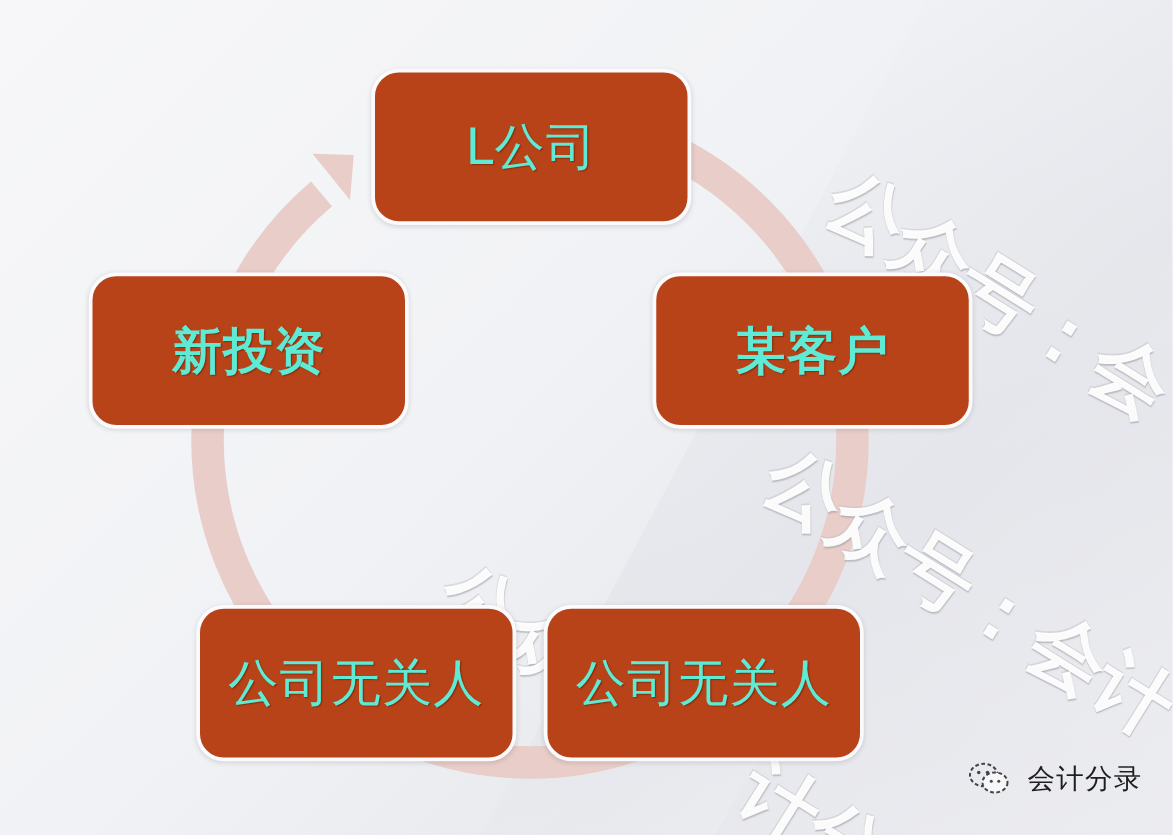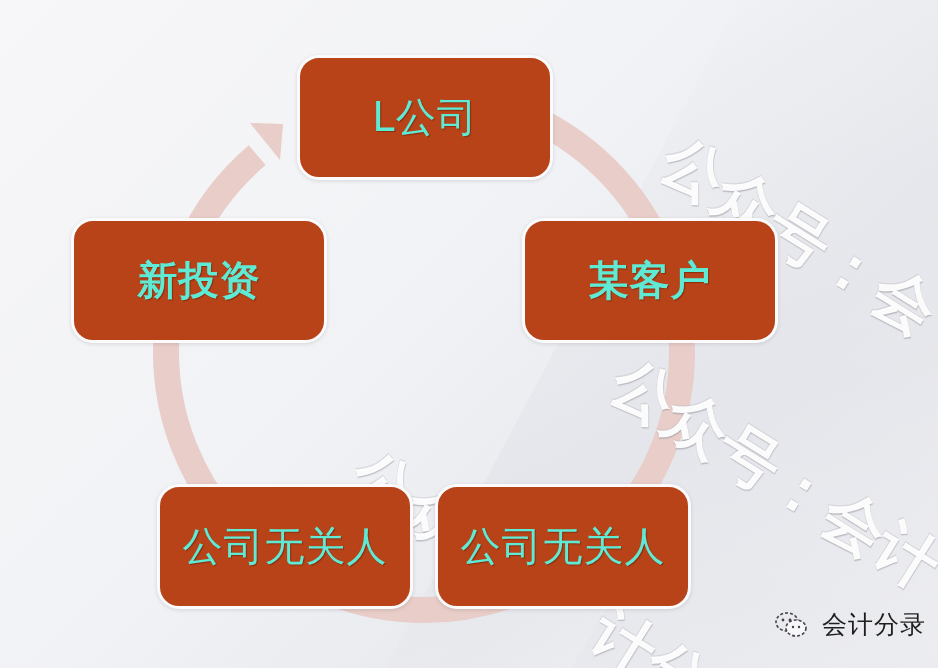--- a/index.html
+++ b/index.html
@@ -38,21 +38,21 @@
     text-shadow: 1px 1px 1px rgba(150,150,160,0.55), -1px -1px 0 rgba(180,180,190,0.35);
     transform-origin: left top;
     pointer-events: none;
   }
   .brand {
     position: absolute; left: 774px; top: 608px; display: flex; align-items: center; gap: 14px;
   }
   .brand .logo {
     width: 34px; height: 30px; position: relative;
   }
-  .brand span.txt { font-size: 25px; color: #1e1e1e; letter-spacing: 1px; }
+  .brand span.txt { font-size: 22px; color: #1e1e1e; letter-spacing: 1px; }
 </style>
 </head>
 <body>
 
 <div class="sheen"></div>
 <div class="sheen2"></div>
 
 <svg class="ring" width="938" height="668" viewBox="0 0 938 668">
   <circle cx="424" cy="352" r="258" fill="none" stroke="#e8cdc8" stroke-width="26" stroke-dasharray="1460 161" stroke-dashoffset="-1195"></circle>
 

